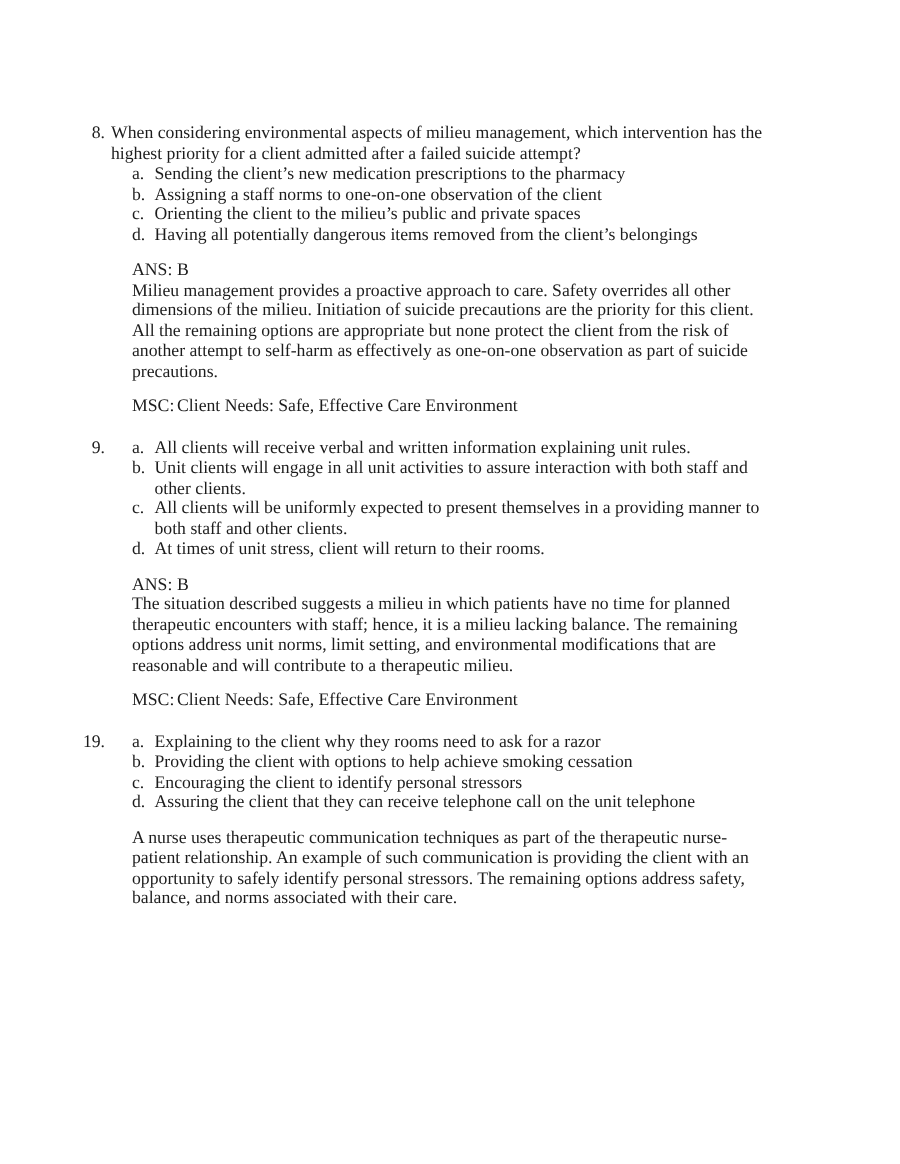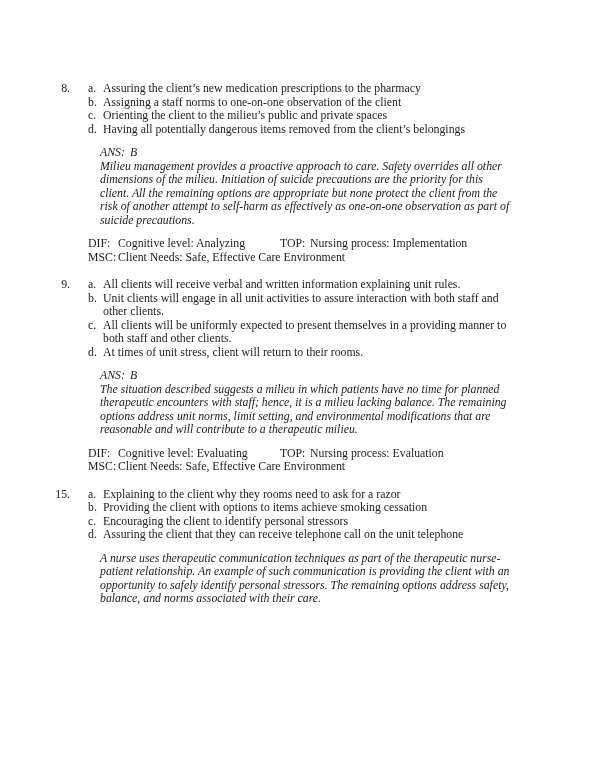--- a/index.html
+++ b/index.html
@@ -33,22 +33,21 @@
   .q-stem { }
   .options { }
   .opt-row {
     display: flex;
     margin-left: 14px;
   }
   .opt-letter { flex: 0 0 15px; }
   .opt-text { flex: 1; }
   .ans-block {
     margin-top: 10px;
-    margin-left: 26px;
-    font-style: italic;
+    margin-left: 14px;
   }
   .meta-block {
     margin-top: 10px;
     margin-left: 14px;
   }
   .meta-label {
     display: inline-block;
     width: 30px;
   }
   .meta-pair {
@@ -59,24 +58,25 @@
 </style>
 </head>
 <body>
 
 <div class="page">
   <div id="questions">
       <div class="question">
     <div class="q-row">
       <div class="q-num">8.</div>
       <div class="q-body">
+        <div class="q-stem">When considering environmental aspects of milieu management, which intervention has the highest priority for a client admitted after a failed suicide attempt?</div>
         <div class="options">
               <div class="opt-row">
     <span class="opt-letter">a.</span>
-    <span class="opt-text">Assuring the client’s new medication prescriptions to the pharmacy</span>
+    <span class="opt-text">Sending the client’s new medication prescriptions to the pharmacy</span>
   </div>
               <div class="opt-row">
     <span class="opt-letter">b.</span>
     <span class="opt-text">Assigning a staff norms to one-on-one observation of the client</span>
   </div>
               <div class="opt-row">
     <span class="opt-letter">c.</span>
     <span class="opt-text">Orienting the client to the milieu’s public and private spaces</span>
   </div>
               <div class="opt-row">
@@ -84,27 +84,20 @@
     <span class="opt-text">Having all potentially dangerous items removed from the client’s belongings</span>
   </div>
             </div>
         <div class="ans-block">
           <div>
             <span class="meta-label">ANS:</span><span>B</span>
           </div>
           <div class="rationale">Milieu management provides a proactive approach to care. Safety overrides all other dimensions of the milieu. Initiation of suicide precautions are the priority for this client. All the remaining options are appropriate but none protect the client from the risk of another attempt to self-harm as effectively as one-on-one observation as part of suicide precautions.</div>
         </div>
         <div class="meta-block">
-          <div class="meta-row">
-            <span class="meta-pair">
-              <span class="meta-label">DIF:</span><span>Cognitive level: Analyzing</span>
-            </span><span class="meta-pair">
-              <span class="meta-label">TOP:</span><span>Nursing process: Implementation</span>
-            </span>
-          </div>
           <div class="meta-row">
             <span class="meta-label">MSC:</span><span>Client Needs: Safe, Effective Care Environment</span>
           </div>
         </div>
       </div>
     </div>
   </div>
       <div class="question">
     <div class="q-row">
       <div class="q-num">9.</div>
@@ -128,45 +121,38 @@
   </div>
             </div>
         <div class="ans-block">
           <div>
             <span class="meta-label">ANS:</span><span>B</span>
           </div>
           <div class="rationale">The situation described suggests a milieu in which patients have no time for planned therapeutic encounters with staff; hence, it is a milieu lacking balance. The remaining options address unit norms, limit setting, and environmental modifications that are reasonable and will contribute to a therapeutic milieu.</div>
         </div>
         <div class="meta-block">
           <div class="meta-row">
-            <span class="meta-pair">
-              <span class="meta-label">DIF:</span><span>Cognitive level: Evaluating</span>
-            </span><span class="meta-pair">
-              <span class="meta-label">TOP:</span><span>Nursing process: Evaluation</span>
-            </span>
-          </div>
-          <div class="meta-row">
             <span class="meta-label">MSC:</span><span>Client Needs: Safe, Effective Care Environment</span>
           </div>
         </div>
       </div>
     </div>
   </div>
       <div class="question">
     <div class="q-row">
-      <div class="q-num">15.</div>
+      <div class="q-num">19.</div>
       <div class="q-body">
         <div class="options">
               <div class="opt-row">
     <span class="opt-letter">a.</span>
     <span class="opt-text">Explaining to the client why they rooms need to ask for a razor</span>
   </div>
               <div class="opt-row">
     <span class="opt-letter">b.</span>
-    <span class="opt-text">Providing the client with options to items achieve smoking cessation</span>
+    <span class="opt-text">Providing the client with options to help achieve smoking cessation</span>
   </div>
               <div class="opt-row">
     <span class="opt-letter">c.</span>
     <span class="opt-text">Encouraging the client to identify personal stressors</span>
   </div>
               <div class="opt-row">
     <span class="opt-letter">d.</span>
     <span class="opt-text">Assuring the client that they can receive telephone call on the unit telephone</span>
   </div>
             </div>

